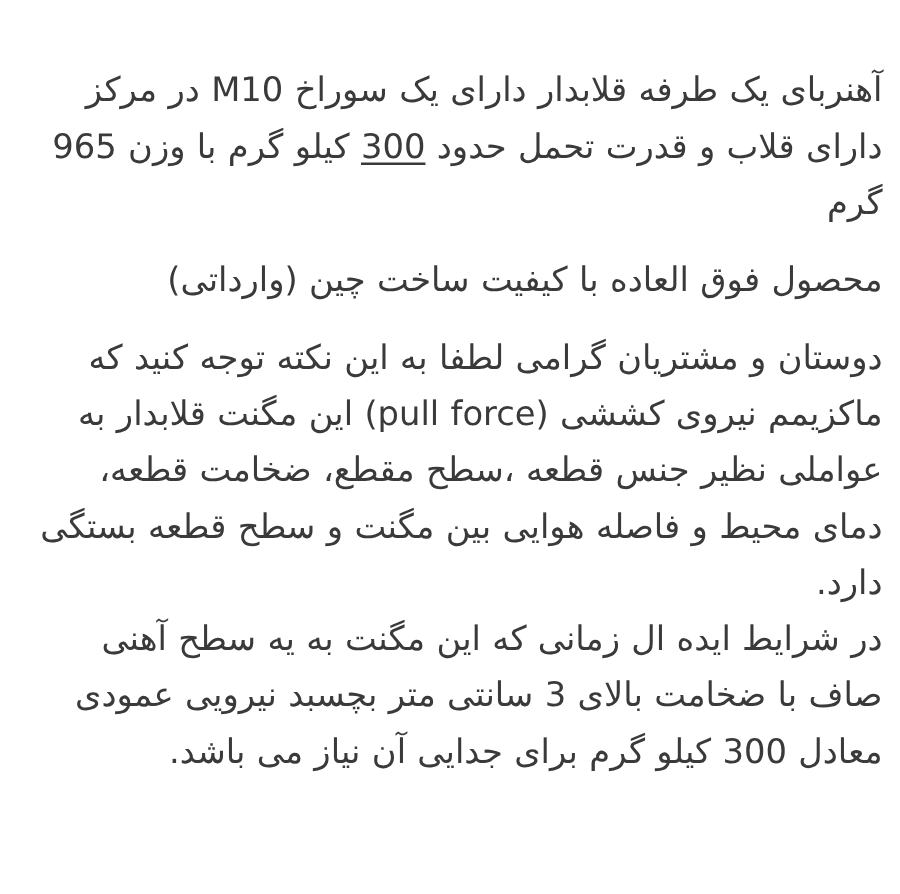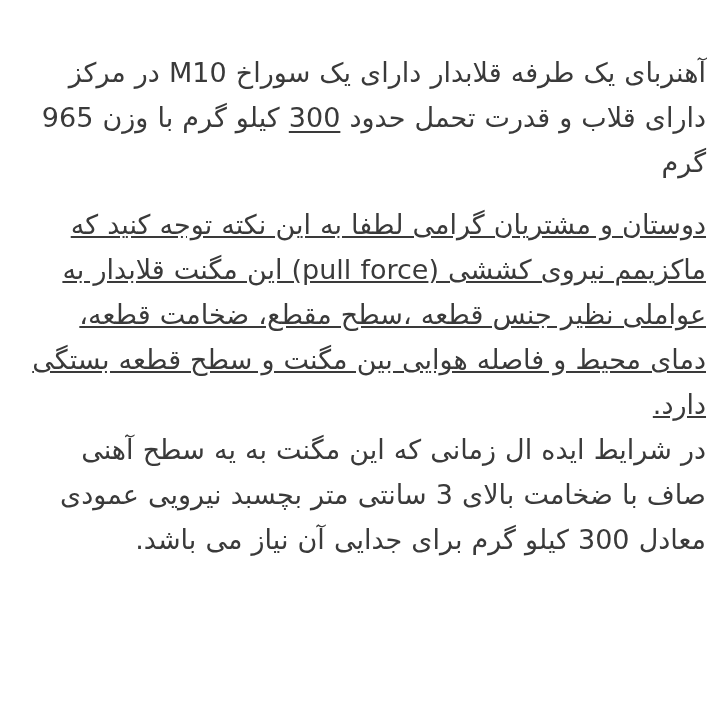--- a/index.html
+++ b/index.html
@@ -23,38 +23,38 @@
     margin: 0 0 17px 0;
     font-size: 27px;
     line-height: 45px;
     text-align: right;
     direction: rtl;
     unicode-bidi: plaintext;
     word-spacing: 0.5px;
   }
   .desc p.tight {
     margin-bottom: 0;
-    text-decoration: underline;
   }
   .underlined-value {
     text-decoration: underline;
     text-decoration-thickness: 2px;
     text-underline-offset: 4px;
   }
 </style>
 </head>
 <body>
 
 <div class="page">
   <article class="desc">
 
     <p>
       <span>آهنربای یک طرفه قلابدار دارای یک سوراخ M10 در مرکز دارای قلاب و قدرت تحمل حدود </span><span class="underlined-value">300</span><span> کیلو گرم با وزن 965 گرم</span>
     </p>
 
+    <p>محصول فوق العاده با کیفیت ساخت چین (وارداتی)</p>
 
 
 
     <p class="tight">دوستان و مشتریان گرامی لطفا به این نکته توجه کنید که ماکزیمم نیروی کششی (pull force) این مگنت قلابدار به عواملی نظیر جنس قطعه ،سطح مقطع، ضخامت قطعه، دمای محیط و فاصله هوایی بین مگنت و سطح قطعه بستگی دارد.</p>
 
     <p>در شرایط ایده ال زمانی که این مگنت به یه سطح آهنی صاف با ضخامت بالای 3 سانتی متر بچسبد نیرویی عمودی معادل 300 کیلو گرم برای جدایی آن نیاز می باشد.</p>
 
   </article>
 </div>
 

